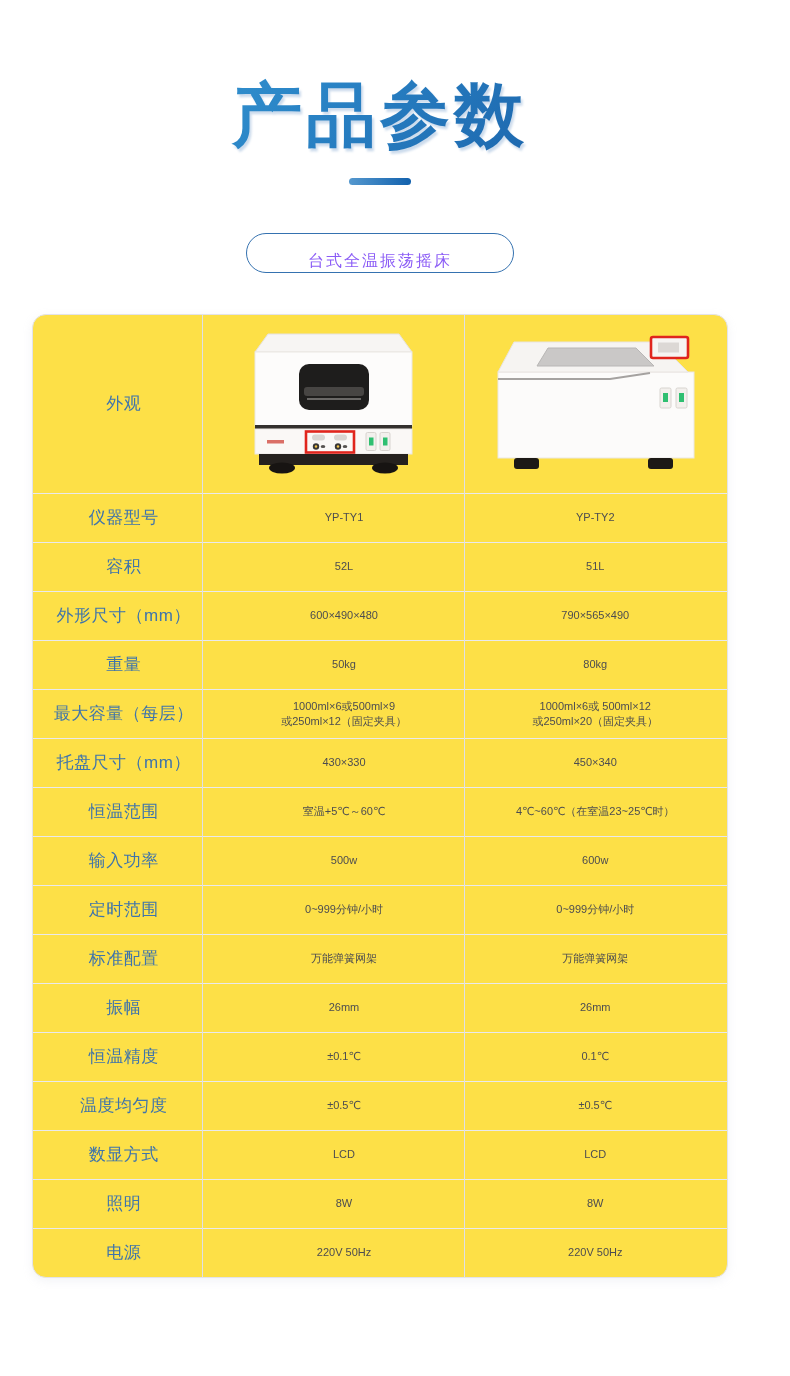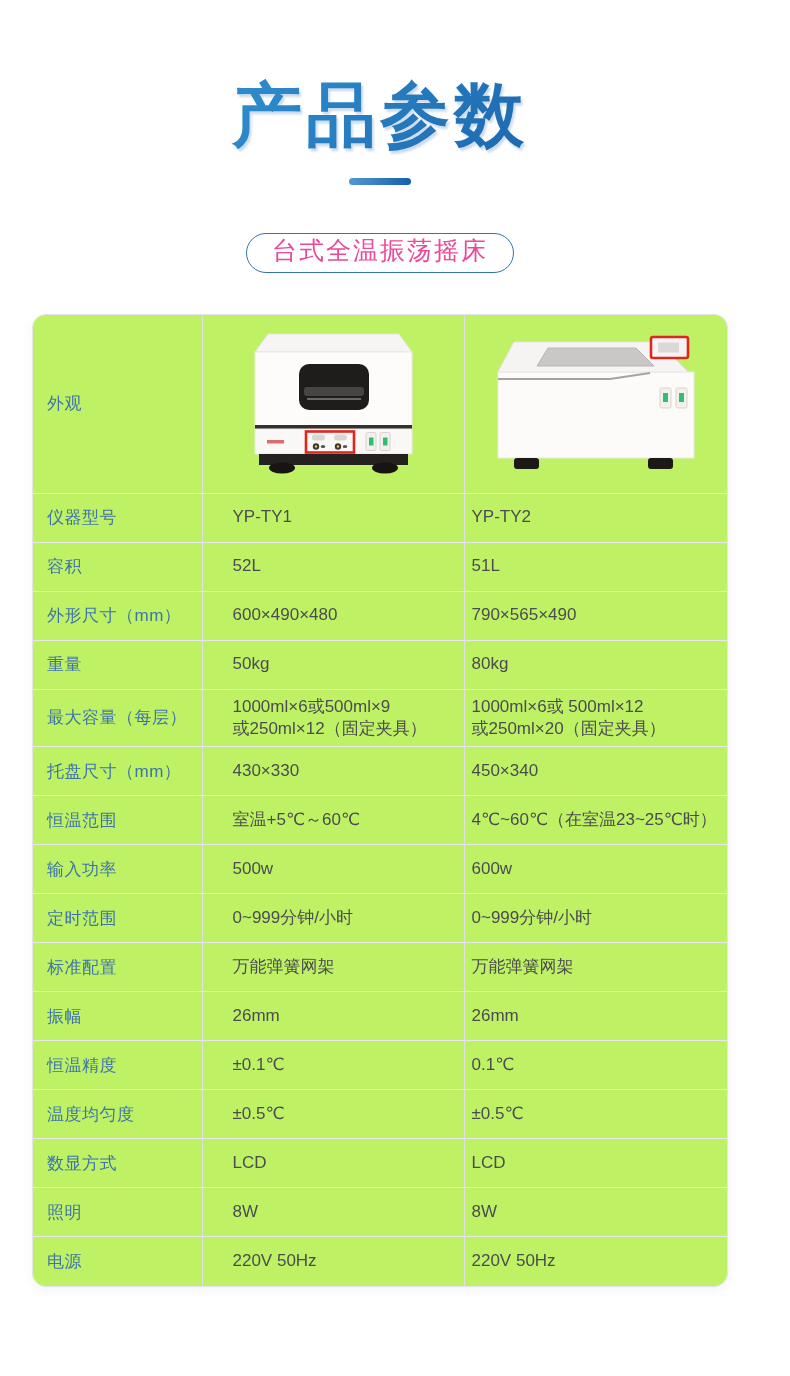--- a/index.html
+++ b/index.html
@@ -40,37 +40,38 @@
     margin: 20px auto 0;
     background: linear-gradient(90deg, #5598ce, #1261ad);
   }
   .badge {
     width: 268px;
     height: 40px;
     margin: 48px auto 0;
     border: 1px solid #3572b0;
     border-radius: 22px;
     display: flex;
-    align-items: flex-start;
+    align-items: flex-end;
     justify-content: center;
-    color: #ec4899;
-    font-size: 25px;
+    color: #8b5cf6;
+    font-size: 16px;
     letter-spacing: 2px;
     background: #ffffff;
     box-sizing: border-box;
   }
   
   .spec-card {
     width: 694px;
     margin: 41px auto 0;
     border: 1px solid #e3e3e9;
     border-radius: 14px;
     overflow: hidden;
-    background: #bef264;
+    background: #fde047;
     box-shadow: 0 3px 10px rgba(185, 190, 205, 0.18);
+    text-align: center;
   }
   table.spec-table {
     width: 100%;
     border-collapse: collapse;
     table-layout: fixed;
   }
   .spec-table td {
     border-top: 1px solid #e9e9ed;
     border-left: 1px solid #e0e0e5;
     vertical-align: middle;
@@ -82,21 +83,21 @@
     height: 49px;
     padding-left: 14px;
     color: #3f74ab;
     font-size: 17px;
     letter-spacing: 0.5px;
   }
   .value-cell {
     height: 49px;
     padding: 6px 8px 6px 30px;
     color: #4c4c50;
-    font-size: 17px;
+    font-size: 11px;
     line-height: 1.32;
     white-space: pre-line;
     margin-left: 12px;
   }
   .spec-table td.value-cell:nth-child(3) { padding-left: 7px; }
   .appearance-row td { height: 178px; }
   .img-cell {
     text-align: center;
     vertical-align: middle;
   }

